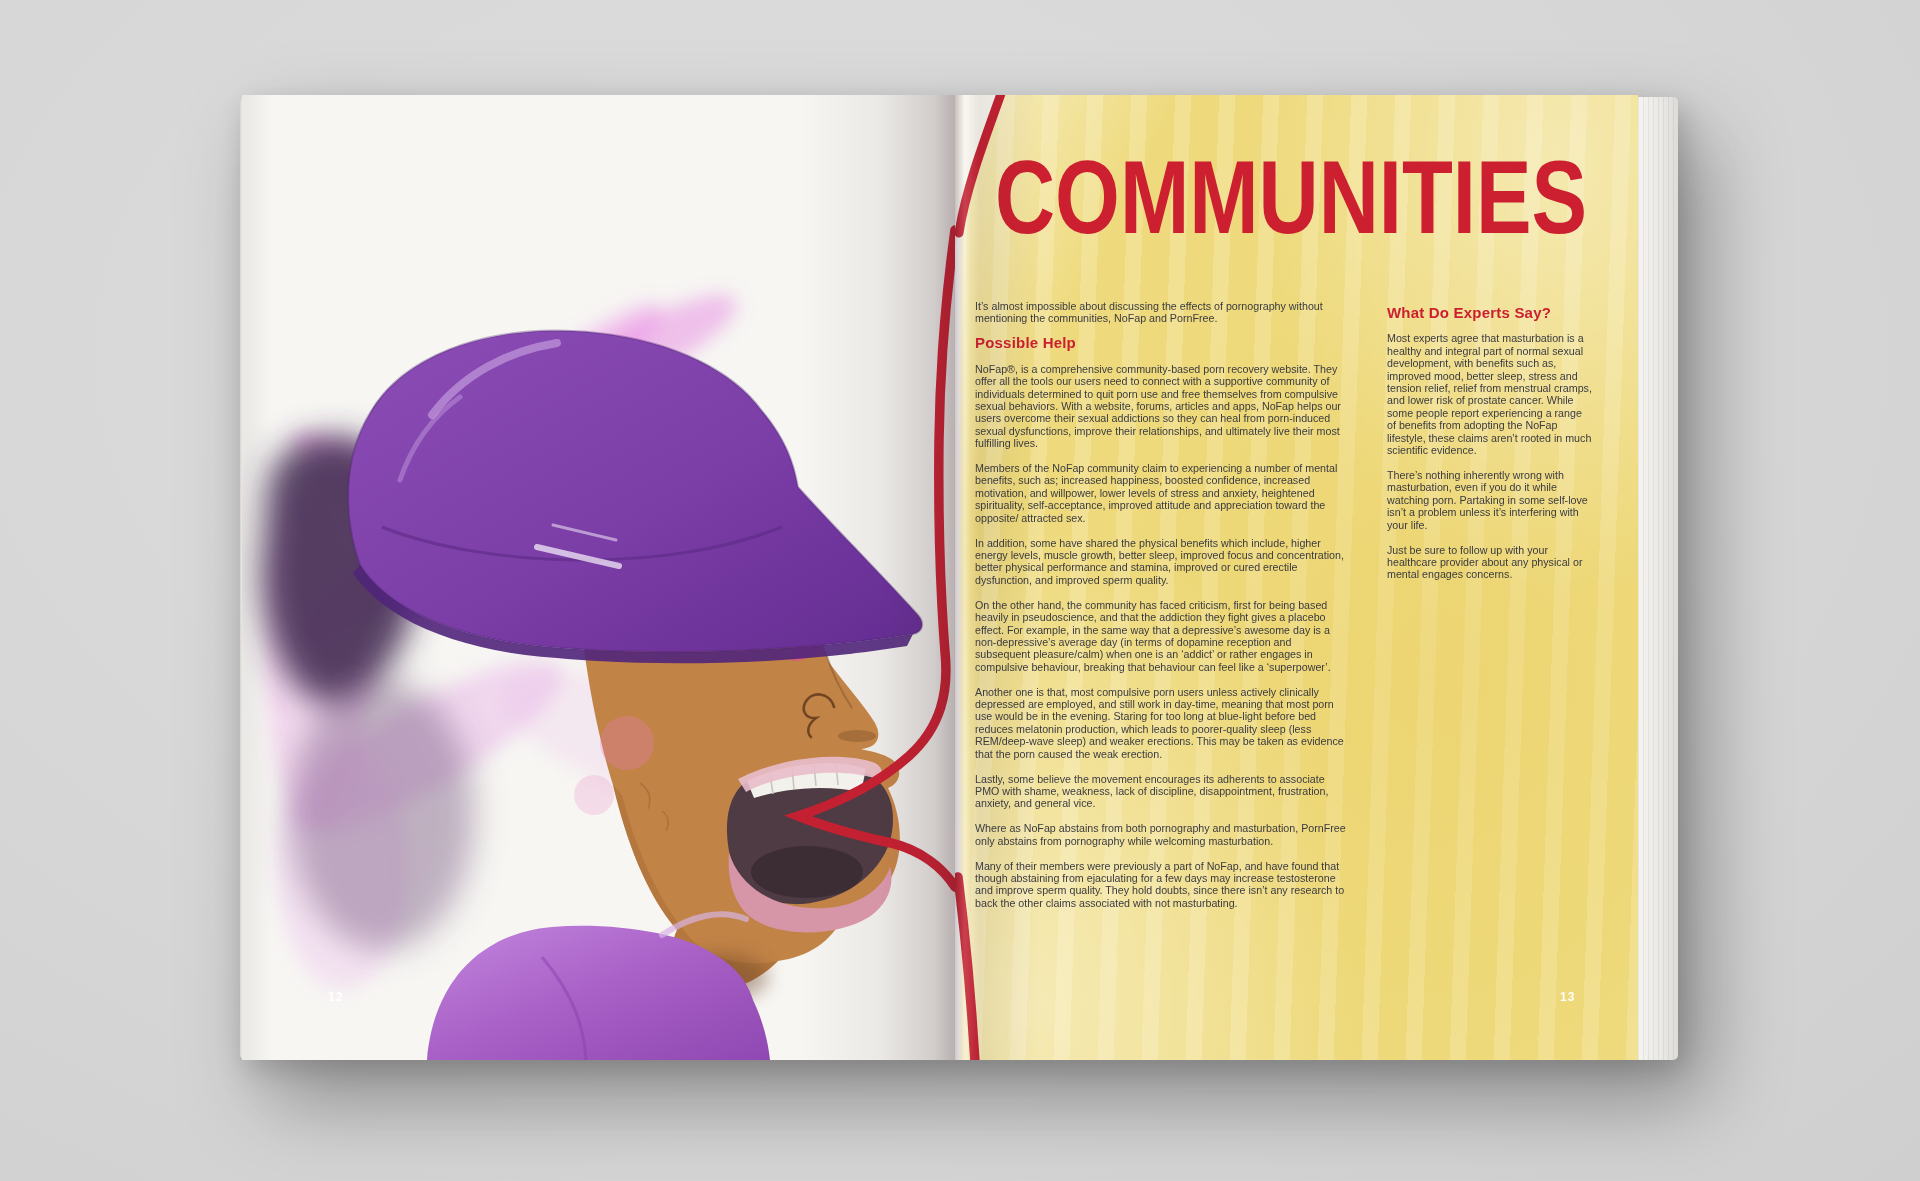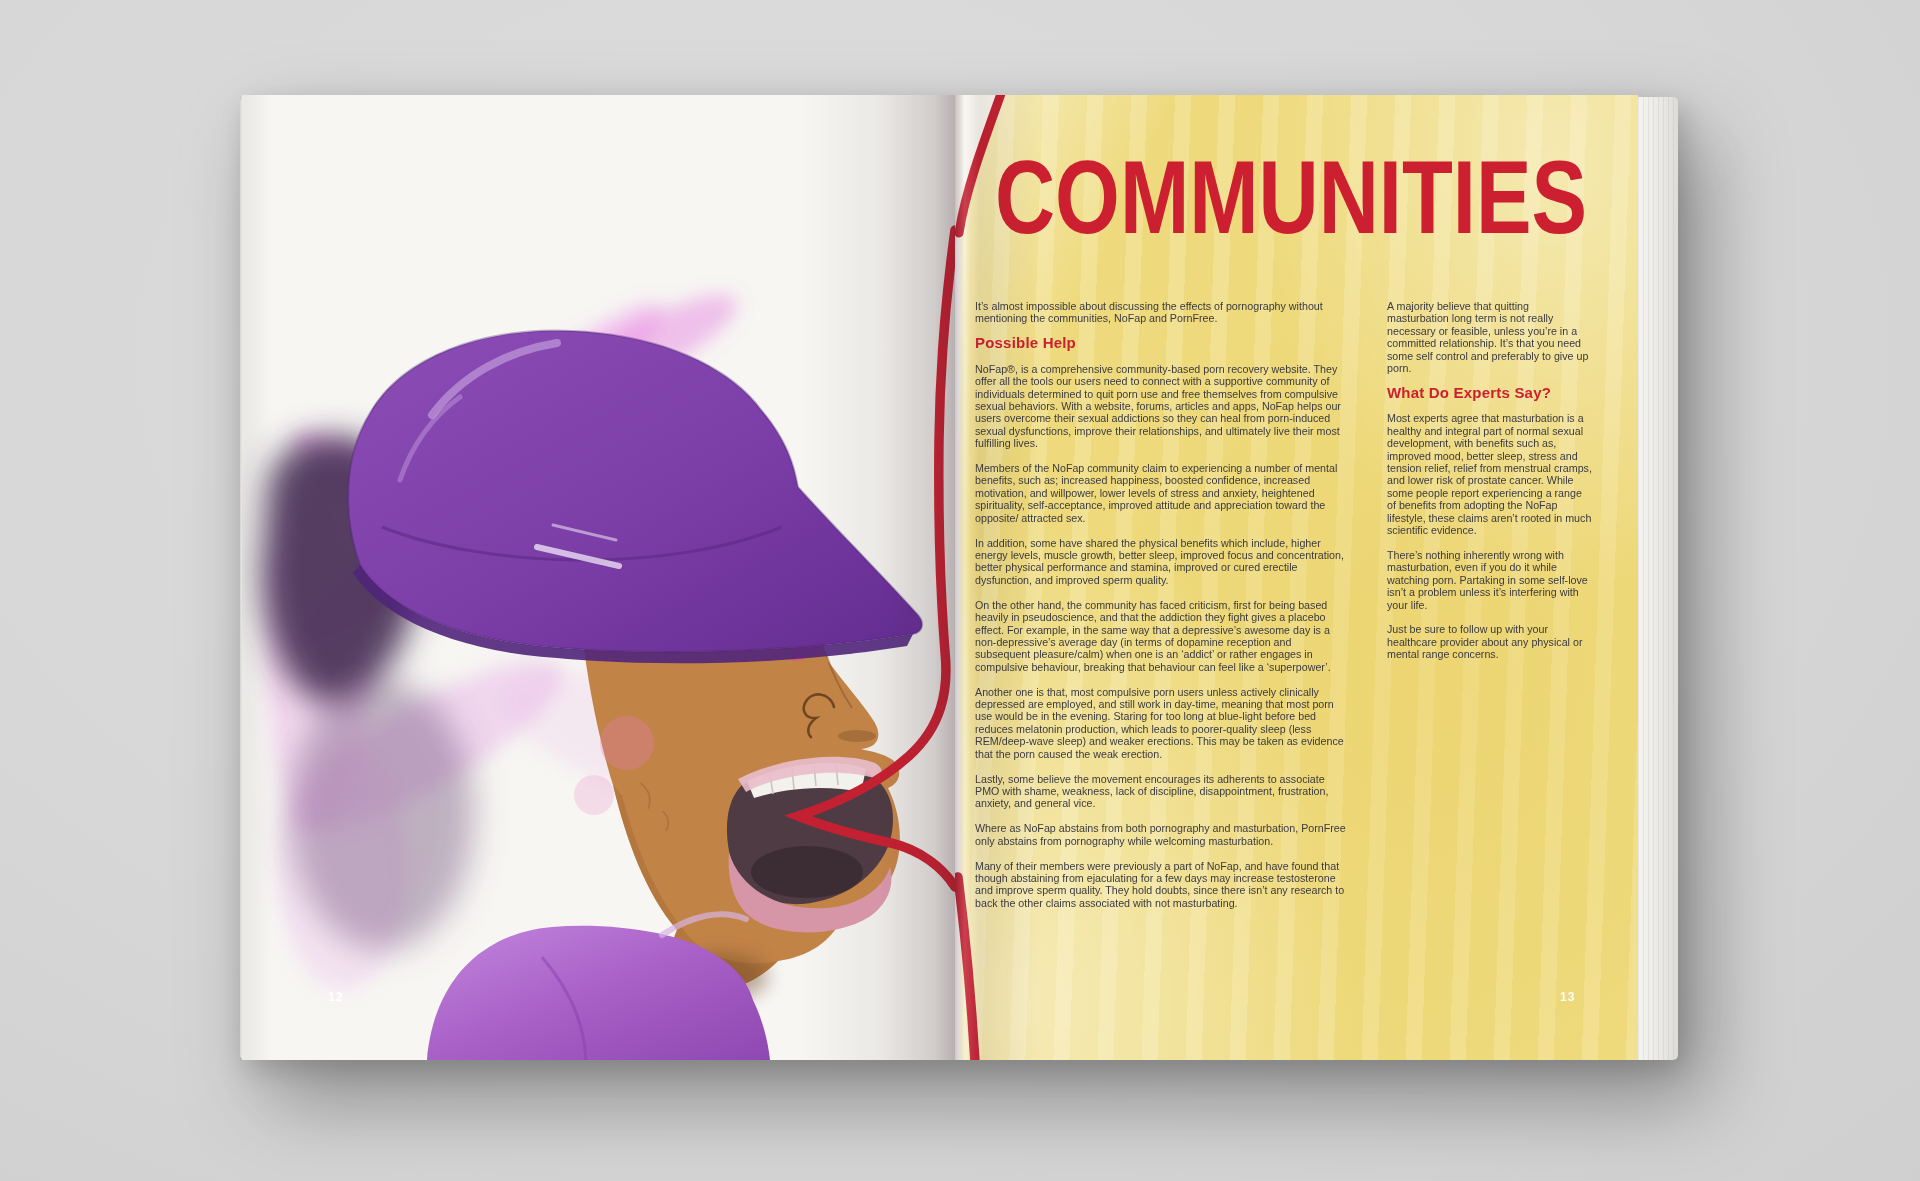--- a/index.html
+++ b/index.html
@@ -157,26 +157,25 @@
             <p class="body-p">In addition, some have shared the physical benefits which include, higher energy levels, muscle growth, better sleep, improved focus and concentration, better physical performance and stamina, improved or cured erectile dysfunction, and improved sperm quality.</p>
             <p class="body-p">On the other hand, the community has faced criticism, first for being based heavily in pseudoscience, and that the addiction they fight gives a placebo effect. For example, in the same way that a depressive’s awesome day is a non-depressive’s average day (in terms of dopamine reception and subsequent pleasure/calm) when one is an ‘addict’ or rather engages in compulsive behaviour, breaking that behaviour can feel like a ‘superpower’.</p>
             <p class="body-p">Another one is that, most compulsive porn users unless actively clinically depressed are employed, and still work in day-time, meaning that most porn use would be in the evening. Staring for too long at blue-light before bed reduces melatonin production, which leads to poorer-quality sleep (less REM/deep-wave sleep) and weaker erections. This may be taken as evidence that the porn caused the weak erection.</p>
             <p class="body-p">Lastly, some believe the movement encourages its adherents to associate PMO with shame, weakness, lack of discipline, disappointment, frustration, anxiety, and general vice.</p>
             <p class="body-p">Where as NoFap abstains from both pornography and masturbation, PornFree only abstains from pornography while welcoming masturbation.</p>
             <p class="body-p">Many of their members were previously a part of NoFap, and have found that though abstaining from ejaculating for a few days may increase testosterone and improve sperm quality. They hold doubts, since there isn’t any research to back the other claims associated with not masturbating.</p>
           </div>
       </div>
 
       <div class="col col2">
-        <p class="body-p">A majority believe that quitting masturbation long term is not really necessary or feasible, unless you’re in a committed relationship. It’s that you need some self control and preferably to give up porn.</p>
         <h3 class="sub-h">What Do Experts Say?</h3>
         <div>
             <p class="body-p">Most experts agree that masturbation is a healthy and integral part of normal sexual development, with benefits such as, improved mood, better sleep, stress and tension relief, relief from menstrual cramps, and lower risk of prostate cancer. While some people report experiencing a range of benefits from adopting the NoFap lifestyle, these claims aren’t rooted in much scientific evidence.</p>
             <p class="body-p">There’s nothing inherently wrong with masturbation, even if you do it while watching porn. Partaking in some self-love isn’t a problem unless it’s interfering with your life.</p>
-            <p class="body-p">Just be sure to follow up with your healthcare provider about any physical or mental range concerns.</p>
+            <p class="body-p">Just be sure to follow up with your healthcare provider about any physical or mental engages concerns.</p>
           </div>
       </div>
 
       <div class="page-num pn-right">13</div>
     </div>
 
     <div class="spine-shade"></div>
   </div>
 </div>
 

